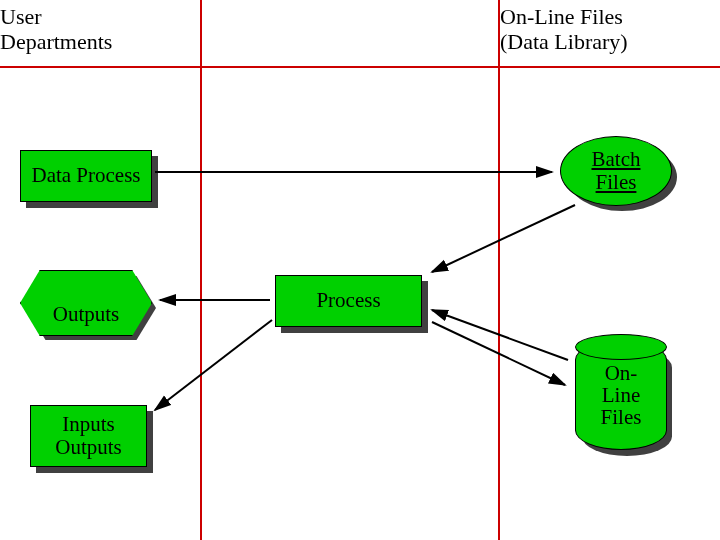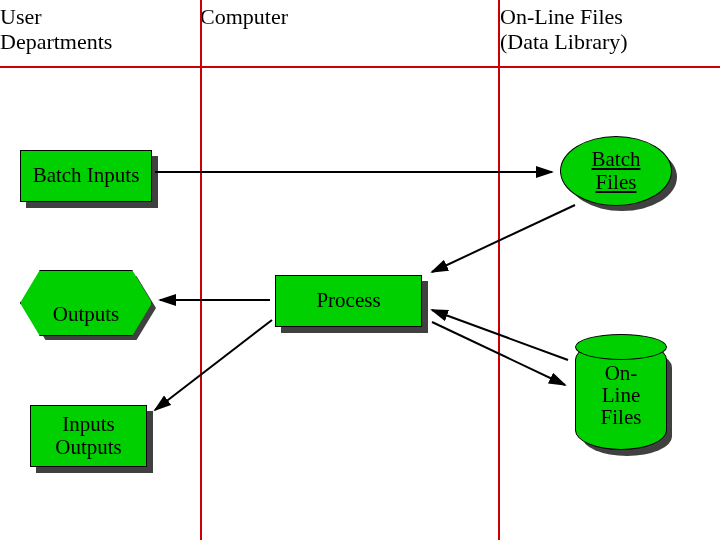--- a/index.html
+++ b/index.html
@@ -21,33 +21,33 @@
   svg.arrows{position:absolute;top:0;left:0;width:720px;height:540px;pointer-events:none;}
 </style>
 </head>
 <body>
 
 <div class="header col1">
   <span>User</span><br>
   <span>Departments</span>
 </div>
 <div class="header col2">
-  <span>Computer</span><br>
+  <br>
 </div>
 <div class="header col3">
   <span>On-Line Files</span><br>
   <span>(Data Library)</span>
 </div>
 
 <div class="hr"></div>
 <div class="vr v1"></div>
 <div class="vr v2"></div>
 
 <div class="shadow-box" style="left:20px;top:150px;width:130px;height:50px;">
-  <span>Batch Inputs</span>
+  <span>Data Process</span>
 </div>
 
 <div style="position:absolute;left:26px;top:276px;width:130px;height:64px;background:#404040;clip-path:polygon(15% 0,85% 0,100% 50%,85% 100%,15% 100%,0 50%);"></div>
 <div class="shadow-box hex" style="left:20px;top:270px;width:130px;height:64px;box-shadow:none;">
   <div>
     <br>
     <span>Outputs</span>
   </div>
 </div>
 

